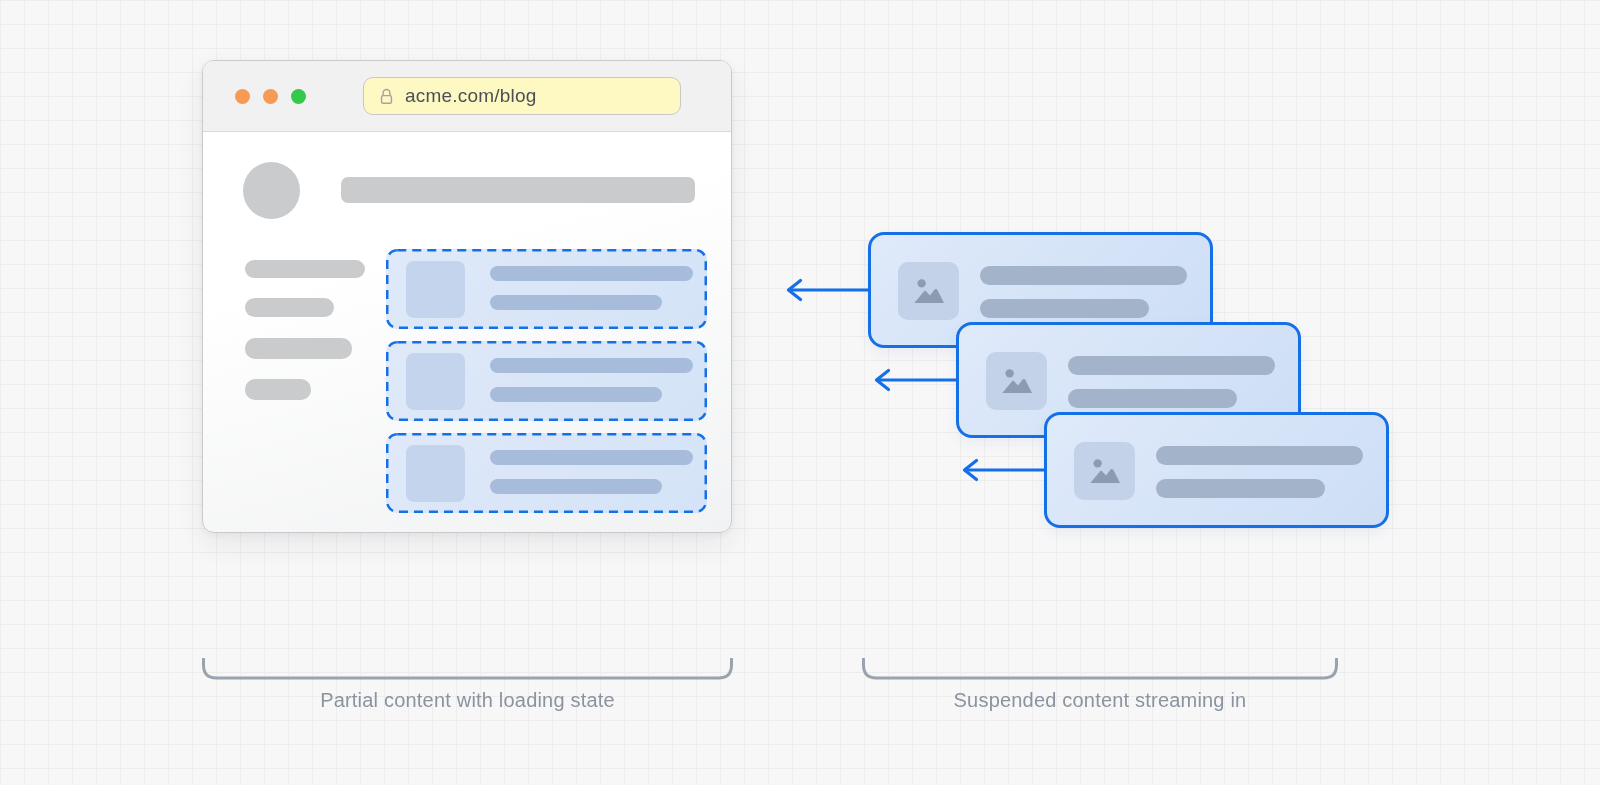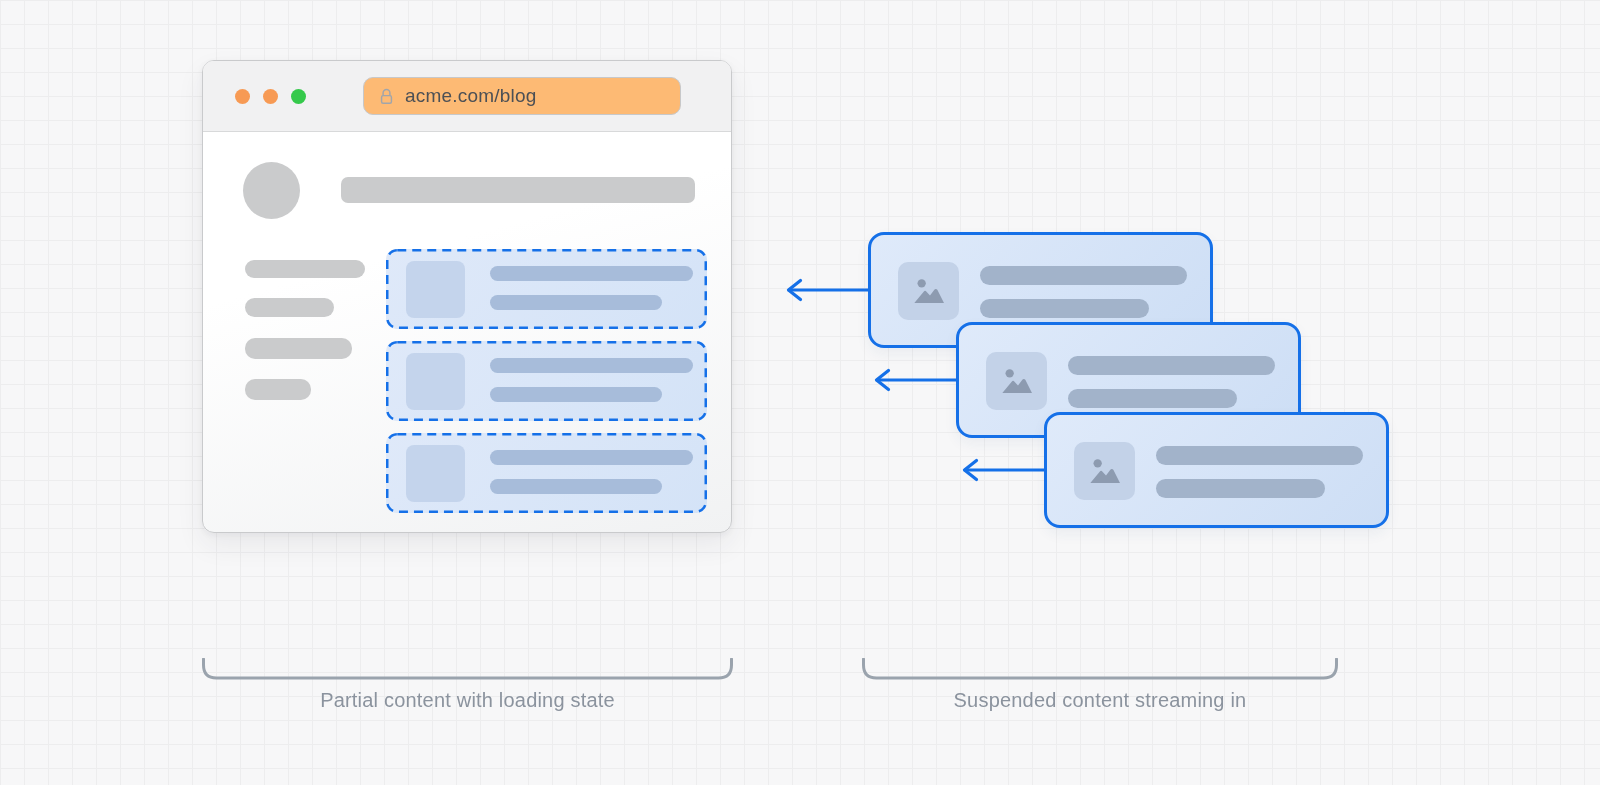--- a/index.html
+++ b/index.html
@@ -20,21 +20,21 @@
     box-shadow:0 12px 28px rgba(40,45,60,.07),0 2px 6px rgba(40,45,60,.05);
   }
   .win-header{
     position:absolute;left:0;top:0;right:0;height:70px;background:#f1f1f2;
     border-bottom:1.5px solid #d8d9da;border-radius:10px 10px 0 0;
   }
   .dot{position:absolute;top:28px;width:15px;height:15px;border-radius:50%;}
   .dot.d1{left:32px}.dot.d2{left:60px}.dot.d3{left:88px}
   .urlbar{
     position:absolute;left:160px;top:16px;width:318px;height:38px;box-sizing:border-box;
-    background:#fdba74;border:1.5px solid #c7c8ca;border-radius:10px;
+    background:#fef9c3;border:1.5px solid #c7c8ca;border-radius:10px;
     display:flex;align-items:center;padding:0 14px;gap:10px;
   }
   .url-text{font-size:19px;color:#4c5055;letter-spacing:.2px;}
   
   .ph{position:absolute;background:#cacbcc;}
   .avatar{left:40px;top:101px;width:57px;height:57px;border-radius:50%;}
   .titlebar{left:138px;top:116px;width:354px;height:26px;border-radius:7px;}
   .sbar{left:42px;border-radius:10px;}
   .sb1{top:199px;width:120px;height:18px;}
   .sb2{top:237px;width:89px;height:19px;}

